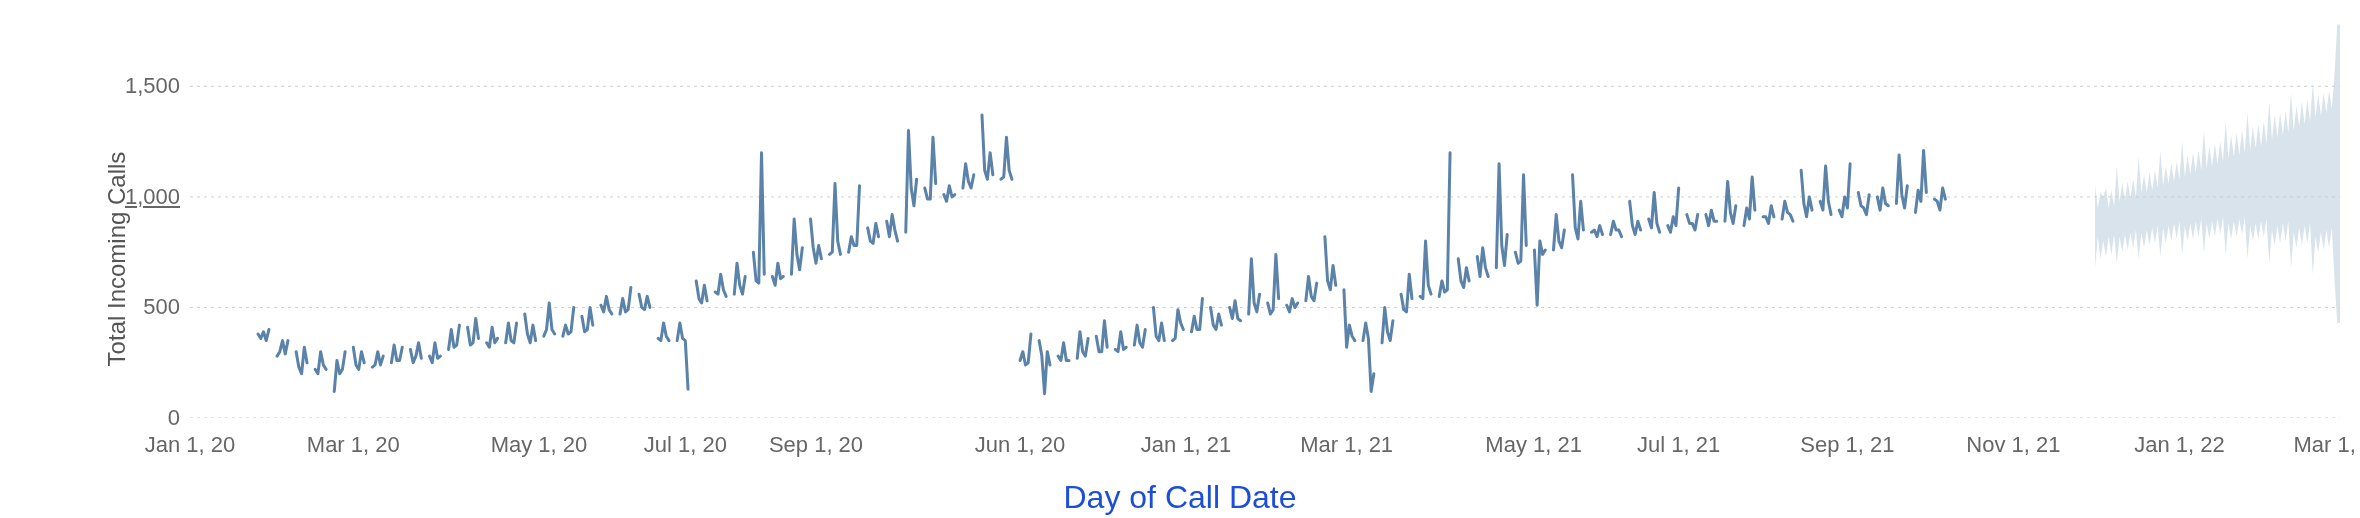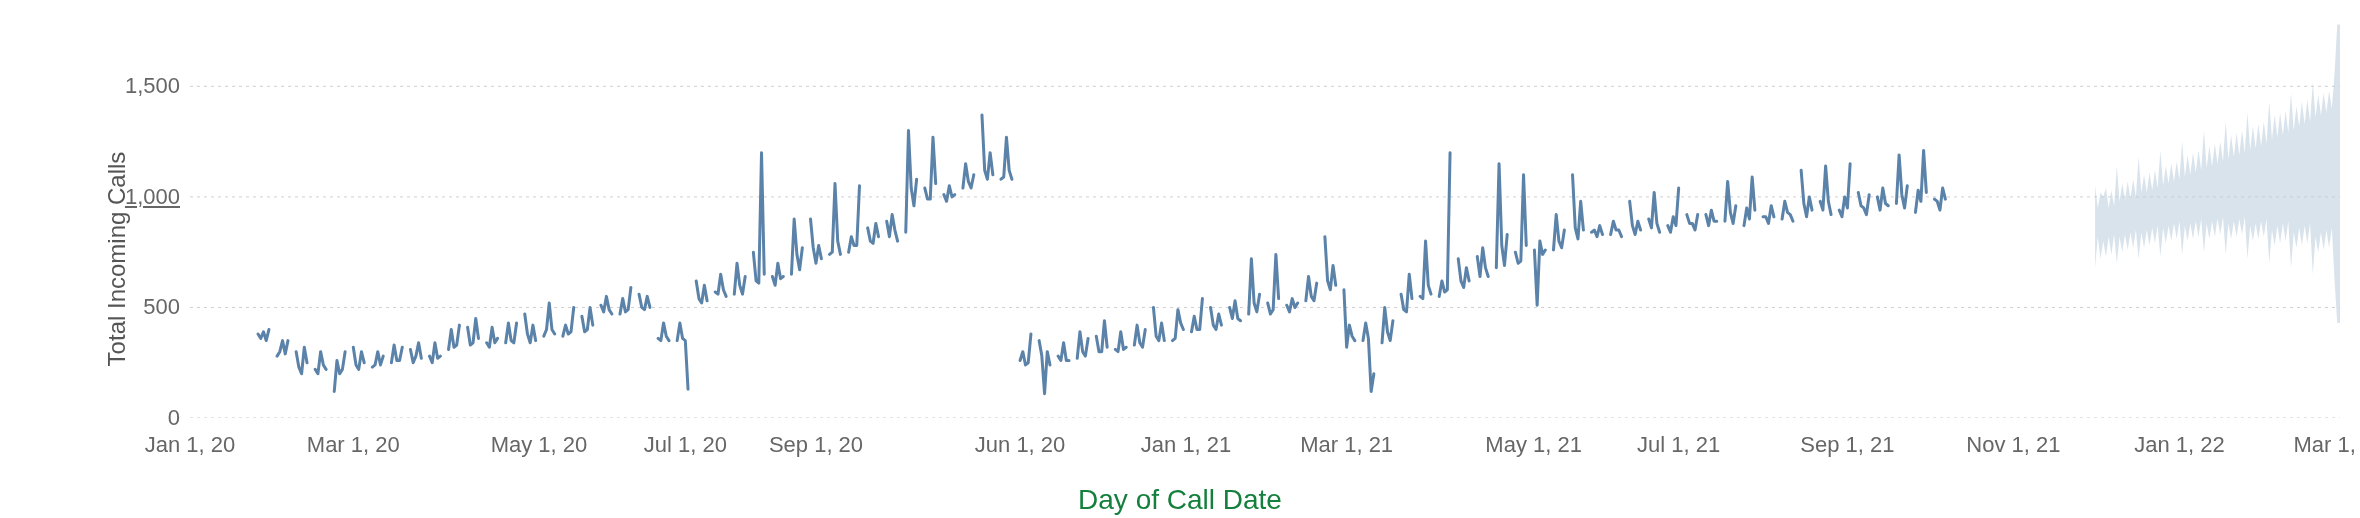--- a/index.html
+++ b/index.html
@@ -25,22 +25,22 @@
     transform-origin: center;
     font-size: 24px;
     color: #555;
     white-space: nowrap;
   }
   .x-axis-title {
     position: absolute;
     bottom: 2px;
     left: 50%;
     transform: translateX(-50%);
-    font-size: 28px;
-    color: #15803d;
+    font-size: 32px;
+    color: #1d4ed8;
   }
   .plot-area {
     position: absolute;
     left: 190px;
     top: 20px;
     right: 20px;
     bottom: 100px;
   }
   svg.plot {
     width: 100%;

